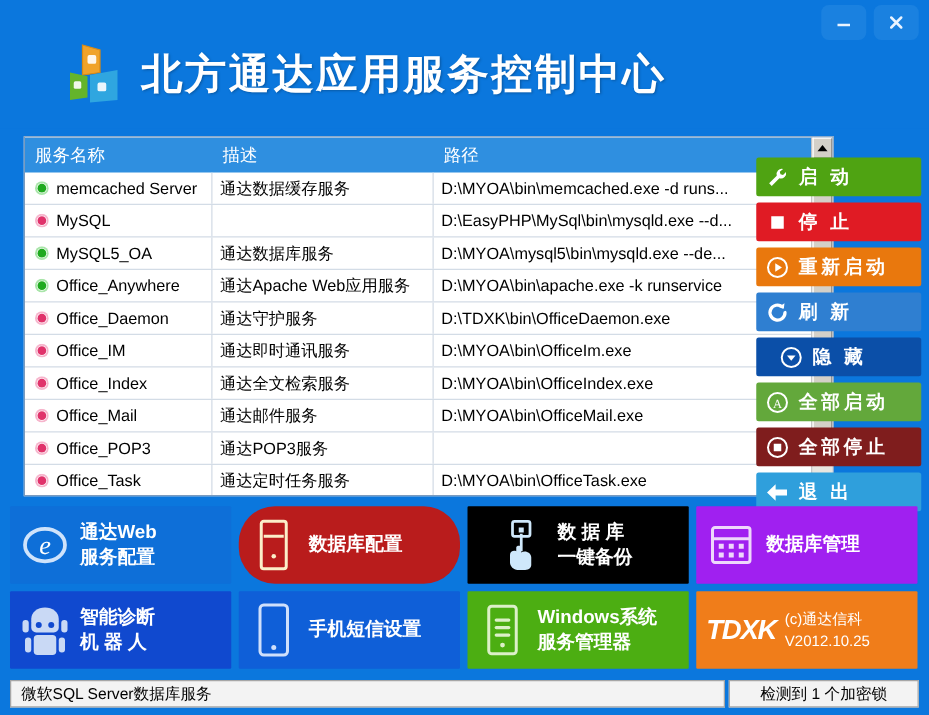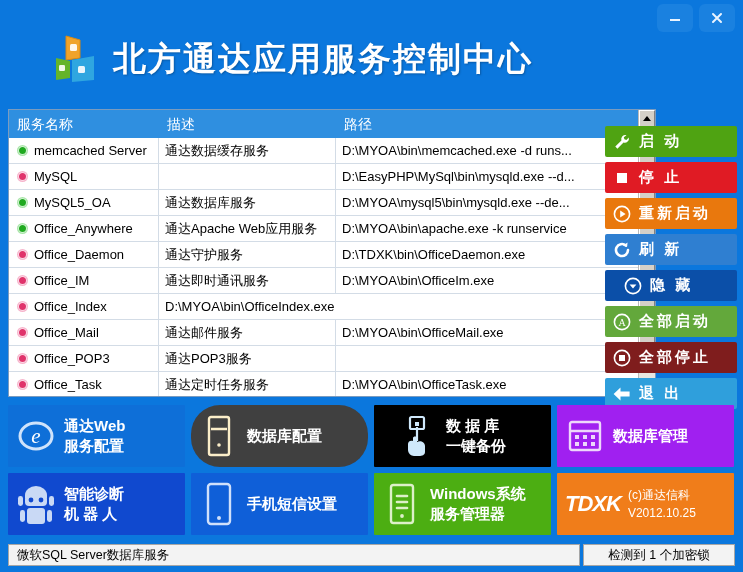--- a/index.html
+++ b/index.html
@@ -32,21 +32,21 @@
   #app-title {
     position: absolute; left: 113px; top: 37px;
     color: #ffffff; font-size: 33px; font-weight: bold;
     letter-spacing: 2px;
     text-shadow: 1px 1px 2px rgba(0,0,0,0.25);
     white-space: nowrap;
   }
 
   
   #list-wrap {
-    position: absolute; left: 8px; top: 109px;
+    position: absolute; left: 19px; top: 109px;
     width: 648px; height: 288px;
     border: 1px solid #7a9bbf;
     background: #ffffff;
     overflow: hidden;
   }
   #list-header {
     display: flex; height: 28px;
     background: #2f8fe0;
     color: #ffffff;
     font-size: 14px;
@@ -290,20 +290,21 @@
         <div class="cell col-path">D:\MYOA\bin\OfficeIm.exe</div>
       </div>
       <div class="row">
         <div class="cell col-name">
           <span class="status-dot stopped">
             <span class="ring"></span>
             <span class="core"></span>
           </span>
           <span class="svc-name">Office_Index</span>
         </div>
+        <div class="cell col-desc">通达全文检索服务</div>
         <div class="cell col-path">D:\MYOA\bin\OfficeIndex.exe</div>
       </div>
       <div class="row">
         <div class="cell col-name">
           <span class="status-dot stopped">
             <span class="ring"></span>
             <span class="core"></span>
           </span>
           <span class="svc-name">Office_Mail</span>
         </div>
@@ -422,21 +423,21 @@
     <div class="tile" style="background: rgb(14, 111, 216);">
       <span class="tile-icon">
         <svg width="44" height="40" viewBox="0 0 44 40">
           <ellipse cx="22" cy="20" rx="16" ry="13" fill="none" stroke="#cfe3fb" stroke-width="3"></ellipse>
           <text x="22" y="27" text-anchor="middle" font-size="21" font-style="italic" font-family="Liberation Serif, serif" fill="#ffffff">e</text>
         </svg>
       </span>
       <span class="tile-text">通达Web
 服务配置</span>
     </div>
-    <div class="tile" style="background: #404040; border-radius: 29px;">
+    <div class="tile" style="background: #b91c1c; border-radius: 29px;">
       <span class="tile-icon">
         <svg width="34" height="44" viewBox="0 0 34 44">
           <rect x="7" y="3" width="20" height="38" rx="2" fill="none" stroke="#fbeec9" stroke-width="2.4"></rect>
           <path d="M9 15 H25" stroke="#fbeec9" stroke-width="2.4"></path>
           <circle cx="17" cy="31" r="1.8" fill="#fbeec9"></circle>
         </svg>
       </span>
       <span class="tile-text">数据库配置</span>
     </div>
     <div class="tile" style="background: #000000; padding-left: 16px;">

